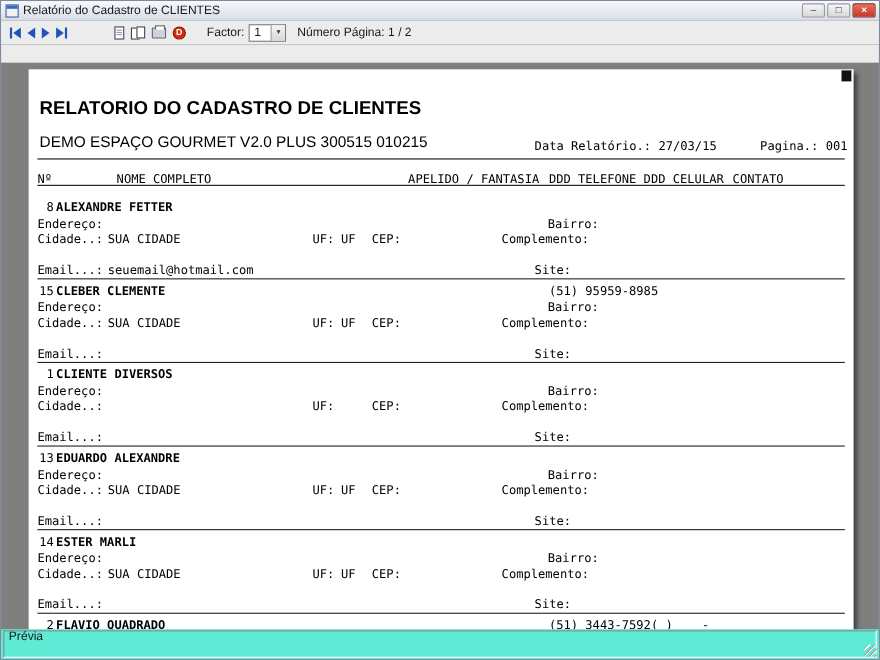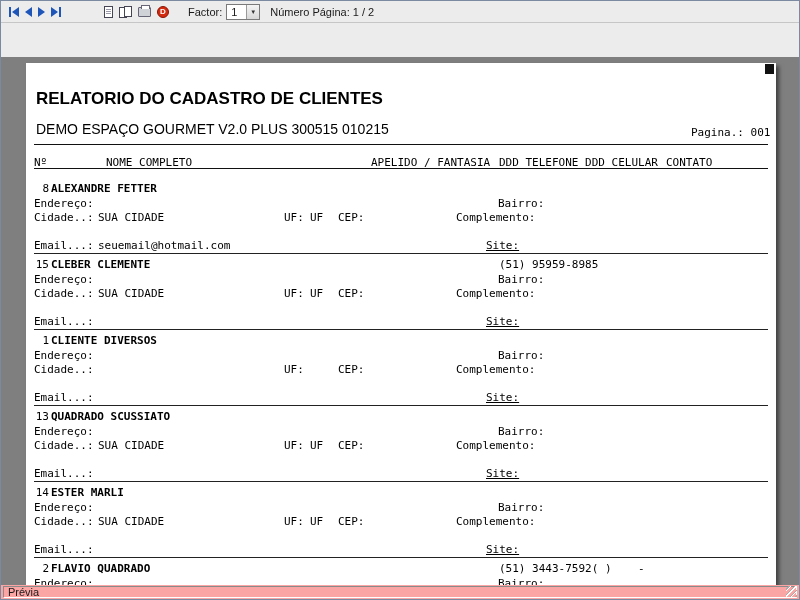--- a/index.html
+++ b/index.html
@@ -80,36 +80,51 @@
   .record .l-endereco{left:8px;top:15px;}
   .record .l-bairro{left:472px;top:15px;}
   .record .l-cidade{left:8px;top:29px;}
   .record .v-cidade{left:72px;top:29px;}
   .record .l-uf{left:258px;top:29px;}
   .record .v-uf{left:284px;top:29px;}
   .record .l-cep{left:312px;top:29px;}
   .record .l-compl{left:430px;top:29px;}
   .record .l-email{left:8px;top:57px;}
   .record .v-email{left:72px;top:57px;}
-  .record .l-site{left:460px;top:57px;text-decoration:underline;}
+  .record .l-site{left:460px;top:57px;}
   .rec-sep{position:absolute;left:8px;right:8px;top:70px;border-top:1px solid #222;}
   
-  .statusbar{position:absolute;left:0;right:0;bottom:0;height:14px;background:#fca5a5;}
+  .statusbar{position:absolute;left:0;right:0;bottom:0;height:27px;background:#5eead4;}
   .status-panel{
     position:absolute;left:2px;right:2px;top:1px;bottom:1px;padding:0 4px;
     border:1px solid;border-color:#8a8a8a #fff #fff #8a8a8a;line-height:11px;font-size:11px;
   }
   .resize-grip{position:absolute;right:2px;bottom:2px;width:11px;height:11px;
     background:repeating-linear-gradient(135deg,transparent 0 2px,#aaa 2px 3px,#fff 3px 4px);}
 </style>
 </head>
 <body>
 
 <div class="window">
 
+  <div class="titlebar">
+    <span class="app-icon"></span>
+    <span class="title">Relatório do Cadastro de CLIENTES</span>
+    <span class="win-btns">
+      <button class="wbtn">
+          <span>–</span>
+        </button>
+      <button class="wbtn">
+          <span>□</span>
+        </button>
+      <button class="wbtn close">
+          <span>×</span>
+        </button>
+    </span>
+  </div>
 
 
   <div class="toolbar">
     <button class="tbtn">
         <span class="vbar"></span>
         <span class="tri-l"></span>
       </button>
     <button class="tbtn">
         <span class="tri-l"></span>
       </button>
@@ -141,20 +156,21 @@
       <span class="cbtn">▼</span>
     </span>
     <span class="page-info">Número Página: 1 / 2</span>
   </div>
 
   <div class="content">
     <div class="page">
       <span class="corner-mark"></span>
       <span class="f r-title">RELATORIO DO CADASTRO DE CLIENTES</span>
       <span class="f r-subtitle">DEMO ESPAÇO GOURMET V2.0 PLUS 300515 010215</span>
+      <span class="f r-date">Data Relatório.: 27/03/15</span>
       <span class="f r-page">Pagina.: 001</span>
       <div class="rule rule1"></div>
       <span class="f h-num">Nº</span>
       <span class="f h-nome">NOME COMPLETO</span>
       <span class="f h-apelido">APELIDO / FANTASIA</span>
       <span class="f h-tel">DDD TELEFONE DDD CELULAR</span>
       <span class="f h-contato">CONTATO</span>
       <div class="rule rule2"></div>
       <div id="records">
   <div class="record" style="top: 120px;">
@@ -206,21 +222,21 @@
     <span class="f l-cep">CEP:</span>
     <span class="f l-compl">Complemento:</span>
     <span class="f l-email">Email...:</span>
     <span class="f v-email"></span>
     <span class="f l-site">Site:</span>
     <div class="rec-sep"></div>
   </div>
 
   <div class="record" style="top: 348px;">
     <span class="f c-num">13</span>
-    <span class="f c-name">QUADRADO SCUSSIATO</span>
+    <span class="f c-name">EDUARDO ALEXANDRE</span>
     <span class="f c-phone"></span>
     <span class="f l-endereco">Endereço:</span>
     <span class="f l-bairro">Bairro:</span>
     <span class="f l-cidade">Cidade..:</span>
     <span class="f v-cidade">SUA CIDADE</span>
     <span class="f l-uf">UF:</span>
     <span class="f v-uf">UF</span>
     <span class="f l-cep">CEP:</span>
     <span class="f l-compl">Complemento:</span>
     <span class="f l-email">Email...:</span>

